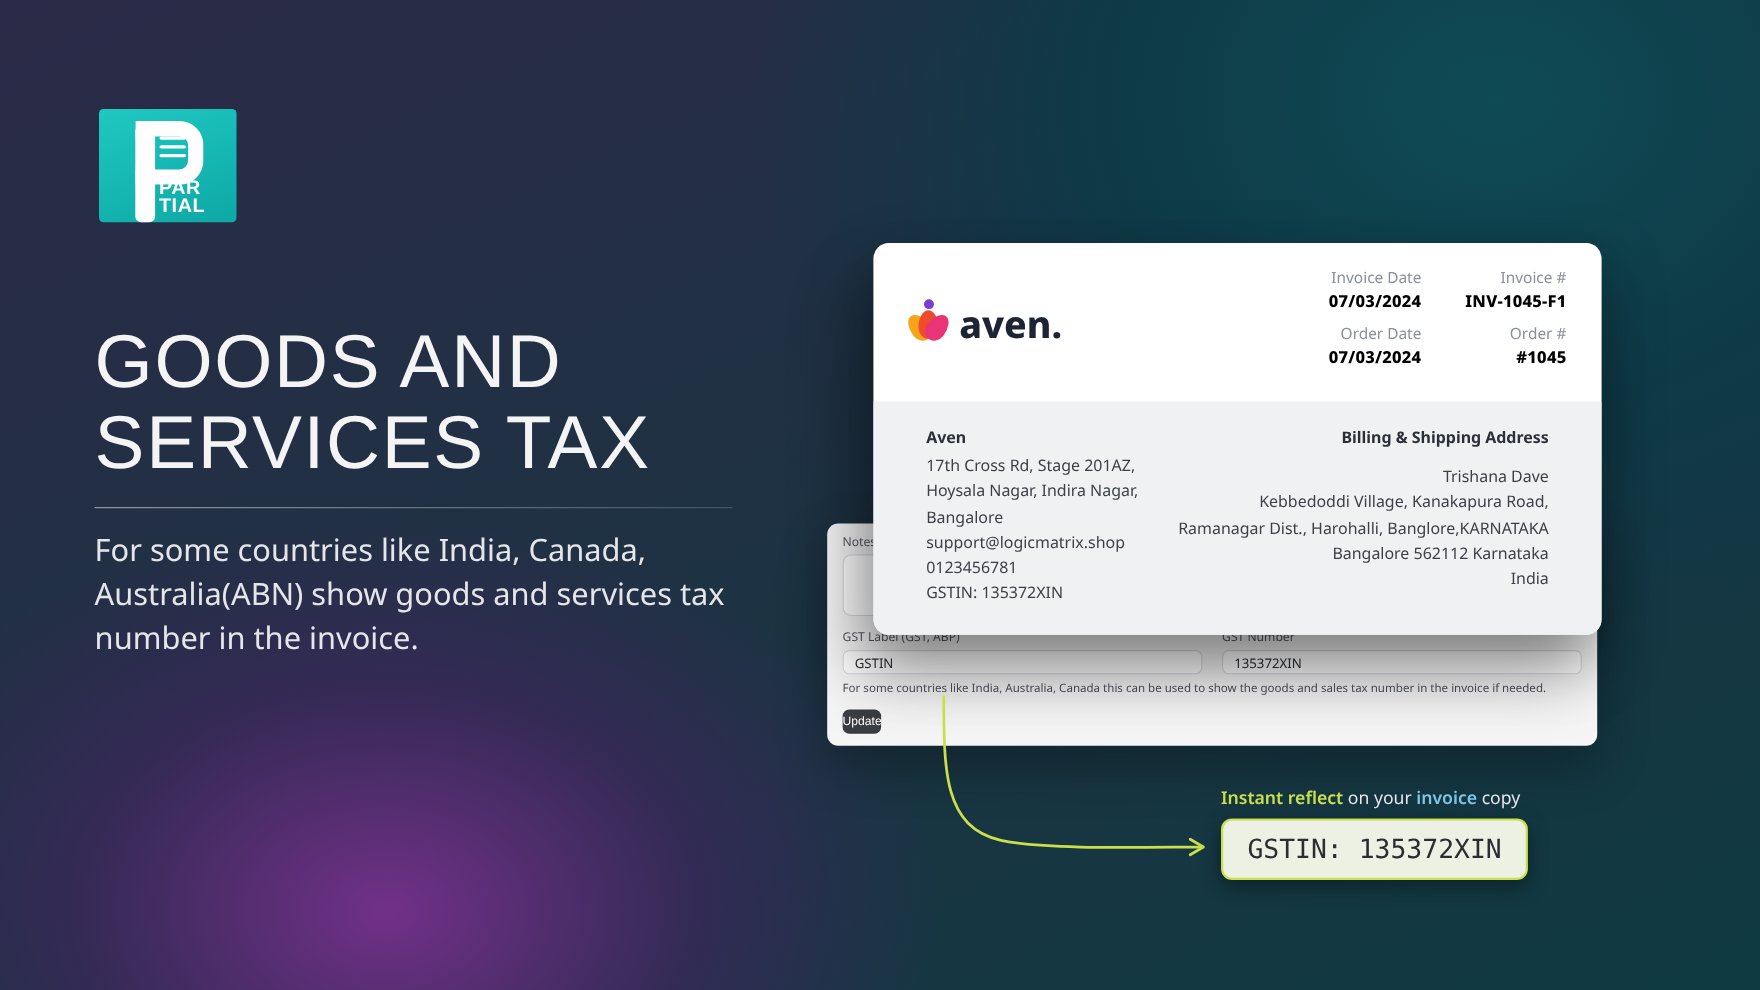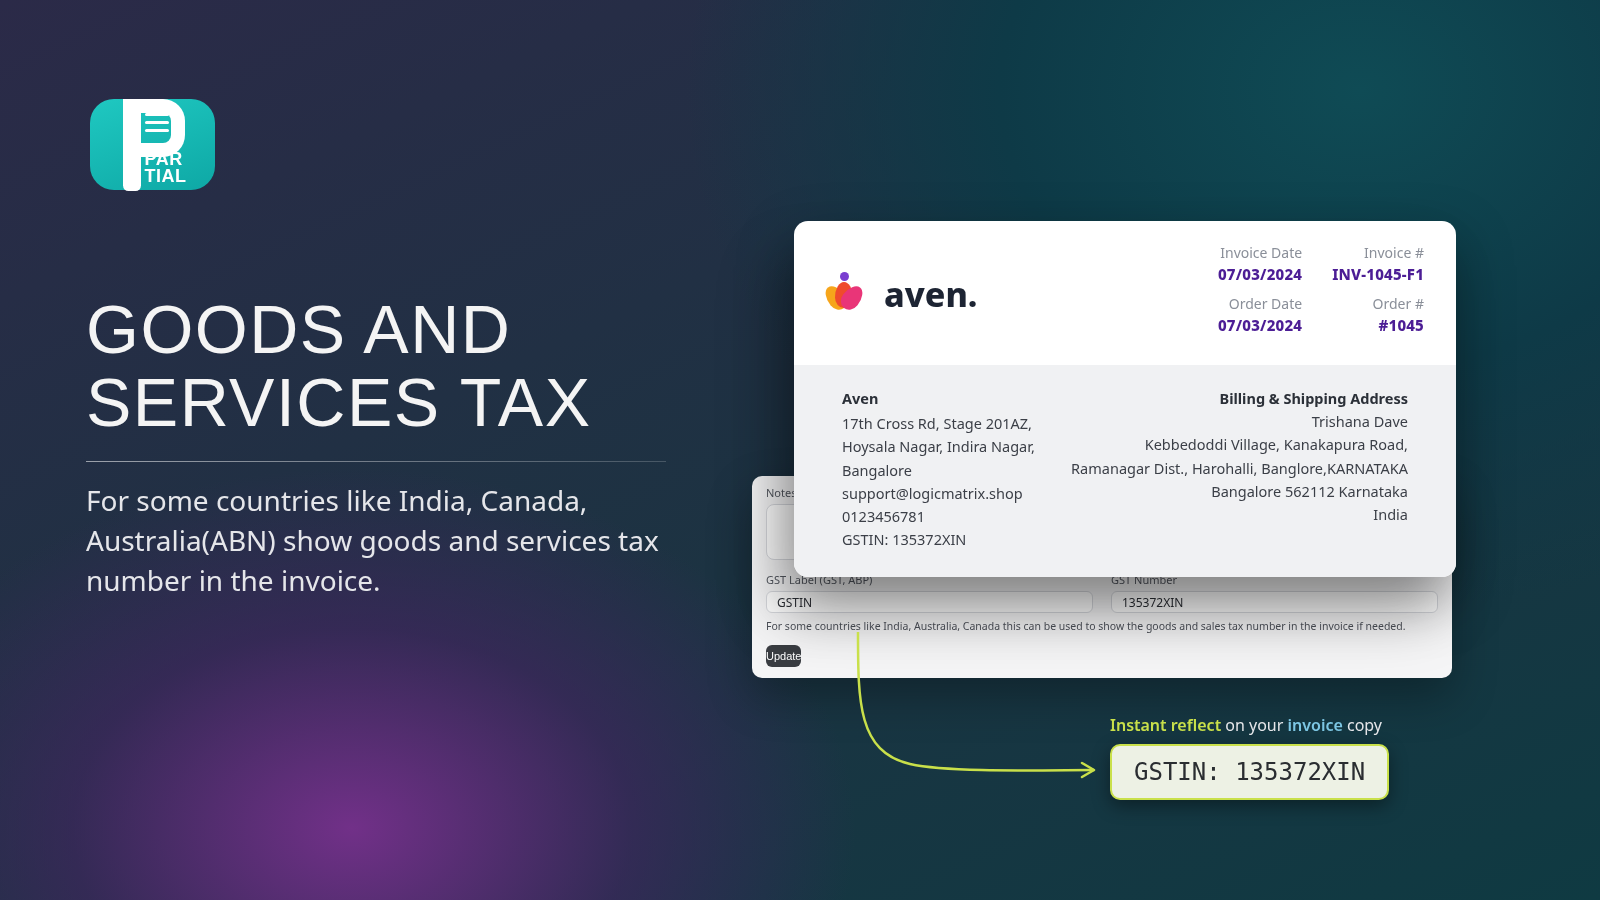--- a/index.html
+++ b/index.html
@@ -6,51 +6,51 @@
   body{
     width:1600px;height:900px;overflow:hidden;
     background:
       radial-gradient(ellipse 700px 500px at 22% 92%, rgba(118,48,140,.95) 0%, rgba(68,36,98,.6) 40%, transparent 72%),
       radial-gradient(ellipse 900px 700px at 85% 10%, #0f4b55 0%, #0e3a47 40%, transparent 75%),
       linear-gradient(155deg,#2b2a48 0%, #1c3342 55%, #0f3a42 100%);
     font-family:system-ui,-apple-system,"Segoe UI",Roboto,Arial,sans-serif;
     color:#fff;position:relative;
   }
   
-  .logo{position:absolute;left:90px;top:99px;width:125px;height:91px;border-radius:24px;
-    background:linear-gradient(160deg,#1fc8c1 0%,#0ea8a5 100%);display:flex;align-items:center;justify-content:center;}
+  .logo{position:absolute;left:90px;top:99px;width:125px;height:103px;border-radius:4px;
+    background:linear-gradient(160deg,#1fc8c1 0%,#0ea8a5 100%);display:flex;align-items:flex-end;justify-content:center;}
   .logo .p{position:relative;width:72px;height:92px;}
   .logo .stem{position:absolute;left:6px;top:0;width:18px;height:92px;background:#fff;border-radius:10px 10px 6px 6px;}
   .logo .bowl{position:absolute;left:6px;top:0;width:62px;height:58px;border:14px solid #fff;border-left:none;border-radius:0 22px 22px 0;}
   .logo .lines{position:absolute;left:28px;top:14px;width:24px;height:3px;background:#fff;border-radius:2px;box-shadow:0 8px 0 #fff,0 16px 0 #fff;}
   .logo .txt{position:absolute;left:28px;top:52px;font:900 18px/17px Arial;color:#fff;letter-spacing:.5px;}
   
   .headline{position:absolute;left:86px;top:293px;width:580px;}
   .headline h1{font-family:Impact,"Arial Black",sans-serif;font-weight:400;font-size:68px;line-height:73px;letter-spacing:1.5px;text-transform:uppercase;color:#f4f4f4;}
   .rule{height:1px;margin:22px 0 18px;background:linear-gradient(90deg,rgba(255,255,255,.55),rgba(255,255,255,.18));}
   .sub{font-size:28px;line-height:40px;color:#e5e6ea;font-weight:400;max-width:620px;}
   
   .invoice{position:absolute;left:794px;top:221px;width:662px;background:#fff;border-radius:14px;overflow:hidden;
     box-shadow:0 22px 55px rgba(0,0,0,.35), -20px 40px 60px rgba(0,0,0,.22);color:#202228;z-index:3;}
   .inv-head{display:flex;justify-content:space-between;padding:22px 32px 20px;}
-  .brand{display:flex;align-items:center;gap:22px;font-size:34px;font-weight:800;color:#1d2433;}
+  .brand{display:flex;align-items:center;gap:10px;font-size:34px;font-weight:800;color:#1d2433;}
   .brand .flower{width:36px;height:36px;position:relative;}
   .pet{position:absolute;width:18px;height:26px;border-radius:50% 50% 50% 50%/60% 60% 40% 40%;left:9px;top:6px;}
   .pet.a{background:#f6a51b;transform:rotate(-38deg);transform-origin:50% 100%;}
   .pet.b{background:#ef4b2d;transform:rotate(0);transform-origin:50% 100%;}
   .pet.c{background:#e93578;transform:rotate(38deg);transform-origin:50% 100%;}
   .dot{position:absolute;left:14px;top:-4px;width:9px;height:9px;border-radius:50%;background:#7a3ed0;}
-  .meta{display:flex;gap:30px;}
+  .meta{display:flex;gap:40px;}
   .mcol{text-align:right;}
   .mlbl{color:#8a8f99;font-size:14px;margin-bottom:2px;}
-  .mval{color:#4c1d95;font-weight:800;font-size:15px;margin-bottom:10px;letter-spacing:.2px;}
+  .mval{color:#000000;font-weight:800;font-size:15px;margin-bottom:10px;letter-spacing:.2px;}
   .inv-body{background:#f0f1f3;padding:22px 48px 26px;display:flex;justify-content:space-between;font-size:14.5px;line-height:1.6;color:#3b3f47;}
   .company .name{font-weight:700;color:#2b3038;margin-bottom:2px;}
   .ship{text-align:right;}
-  .ship .title{font-weight:700;color:#2b3038;margin-bottom:0;}
+  .ship .title{font-weight:700;color:#2b3038;margin-bottom:12px;}
   
   .settings{position:absolute;left:752px;top:476px;width:700px;height:202px;background:#f5f5f6;border-radius:10px;
     box-shadow:0 18px 45px rgba(0,0,0,.3);z-index:2;color:#2b2e33;font-size:12px;}
   .settings .pad{padding:9px 14px 12px;}
   .nlabel{font-size:11px;color:#545860;margin-bottom:4px;}
   .notes{width:100%;height:56px;border:1px solid #d7d9de;border-radius:8px;background:#fff;}
   .row2{display:flex;gap:18px;margin-top:12px;}
   .col{flex:1;}
   .col .lab{font-size:11px;color:#545860;margin-bottom:4px;}
   .col input{width:100%;height:22px;padding:0 10px;font-size:12px;border:1px solid #d7d9de;border-radius:6px;background:#fff;color:#2c2f35;font-family:inherit;}

